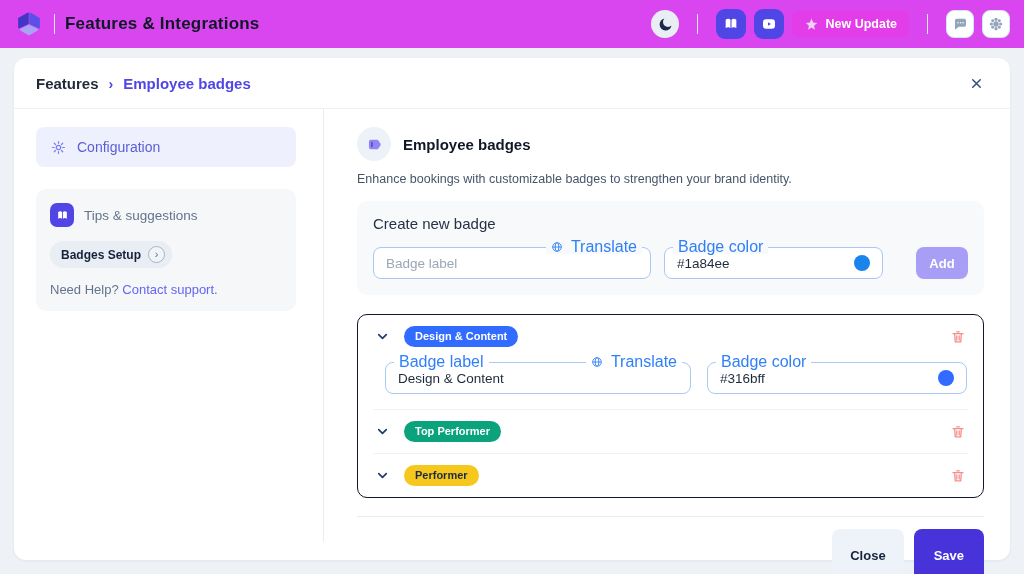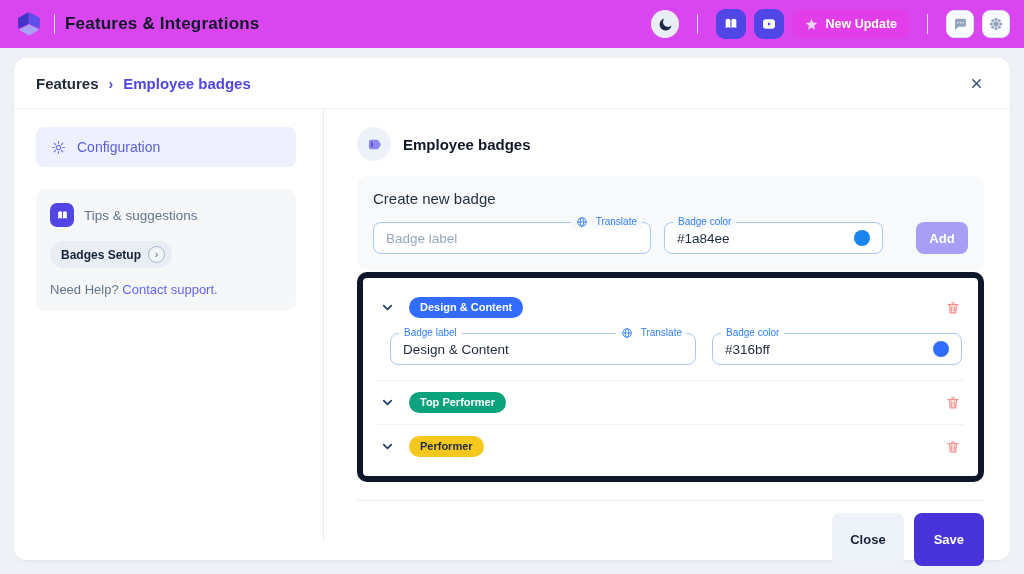--- a/index.html
+++ b/index.html
@@ -50,29 +50,29 @@
   .feat-title { font-size:15px; font-weight:bold; color:#101828; }
   .feat-desc { margin-top:11px; font-size:12.5px; color:#475569; }
 
   .create-box { margin-top:15px; background:#f7f9fb; border-radius:10px; padding:14px 16px 16px; }
   .create-heading { font-size:15px; color:#263244; }
   .create-row { display:flex; align-items:center; gap:13px; margin-top:15px; }
 
   .field { position:relative; background:#fff; border:1px solid #a9c8f5; border-radius:8px; height:32px; display:flex; align-items:center; padding:0 12px; }
   .field input { border:none; outline:none; background:transparent; font-size:13.5px; color:#1e293b; width:100%; font-family:inherit; }
   .field input::placeholder { color:#9aa7b8; }
-  .legend { position:absolute; top:-8px; font-size:10px; color:#2f7ff7; padding:0 5px; display:flex; align-items:center; gap:8px; line-height:14px; white-space:nowrap; }
+  .legend { position:absolute; top:-8px; font-size:16px; color:#2f7ff7; padding:0 5px; display:flex; align-items:center; gap:8px; line-height:14px; white-space:nowrap; }
   .legend.lft { left:8px; } .legend.rgt { right:8px; }
   .legend.on-grey { background:#f7f9fb; } .legend.on-white { background:#fff; }
   .dot { width:16px; height:16px; border-radius:50%; flex-shrink:0; margin-left:8px; cursor:pointer; }
   .f-label { flex:0 0 278px; } .f-color { flex:1; }
 
   .add-btn { width:52px; height:32px; background:#a99ef6; color:#fff; border:none; border-radius:8px; font-size:13px; font-weight:bold; cursor:pointer; font-family:inherit;margin-left:20px; }
 
-  .list-box { margin-top:2px; border:6px solid #0f172a; border-radius:10px; padding:8px 15px; }
+  .list-box { margin-top:19px; border:1px solid #0f172a; border-radius:10px; padding:0 15px; }
   .item-row { display:flex; align-items:center; gap:12px; height:43px; }
   .chev-btn, .trash-btn { background:none; border:none; cursor:pointer; display:flex; padding:2px; }
   .trash-btn { margin-left:auto; }
   .pill { font-size:11px; font-weight:bold; padding:4px 11px; border-radius:20px; line-height:1.2; }
   .item-expand { display:flex; gap:16px; padding:4px 1px 15px 12px; }
   .item-expand .f-label { flex:0 0 306px; }
   .item-sep { border-top:1px solid #eef1f5; }
 
   .footer-div { margin-top:18px; border-top:1px solid #e9edf2; }
   .footer { display:flex; justify-content:flex-end; gap:10px; padding:12px 0; }
@@ -191,20 +191,21 @@
     <div class="main">
       <div class="feat-head">
         <span class="feat-avatar">
           <svg width="19" height="19" viewBox="0 0 24 24">
             <path d="M5 8.2A2.2 2.2 0 0 1 7.2 6h8.2a1.6 1.6 0 0 1 1.3.7l3 4.5a1.5 1.5 0 0 1 0 1.6l-3 4.5a1.6 1.6 0 0 1-1.3.7H7.2A2.2 2.2 0 0 1 5 15.8z" fill="#9287f2"></path>
             <rect x="7.6" y="8.6" width="2.3" height="6.8" rx="1.1" fill="#5b50d6"></rect>
           </svg>
         </span>
         <span class="feat-title">Employee badges</span>
       </div>
+      <div class="feat-desc">Enhance bookings with customizable badges to strengthen your brand identity.</div>
 
       <div class="create-box">
         <div class="create-heading">Create new badge</div>
         <div class="create-row">
           <div class="field f-label">
             <span class="legend rgt on-grey">
               <svg width="12" height="12" viewBox="0 0 24 24">
                 <circle cx="12" cy="12" r="8.6" fill="none" stroke="#2f7ff7" stroke-width="1.8"></circle>
                 <ellipse cx="12" cy="12" rx="3.8" ry="8.6" fill="none" stroke="#2f7ff7" stroke-width="1.8"></ellipse>
                 <path d="M3.4 12h17.2" stroke="#2f7ff7" stroke-width="1.8"></path>

